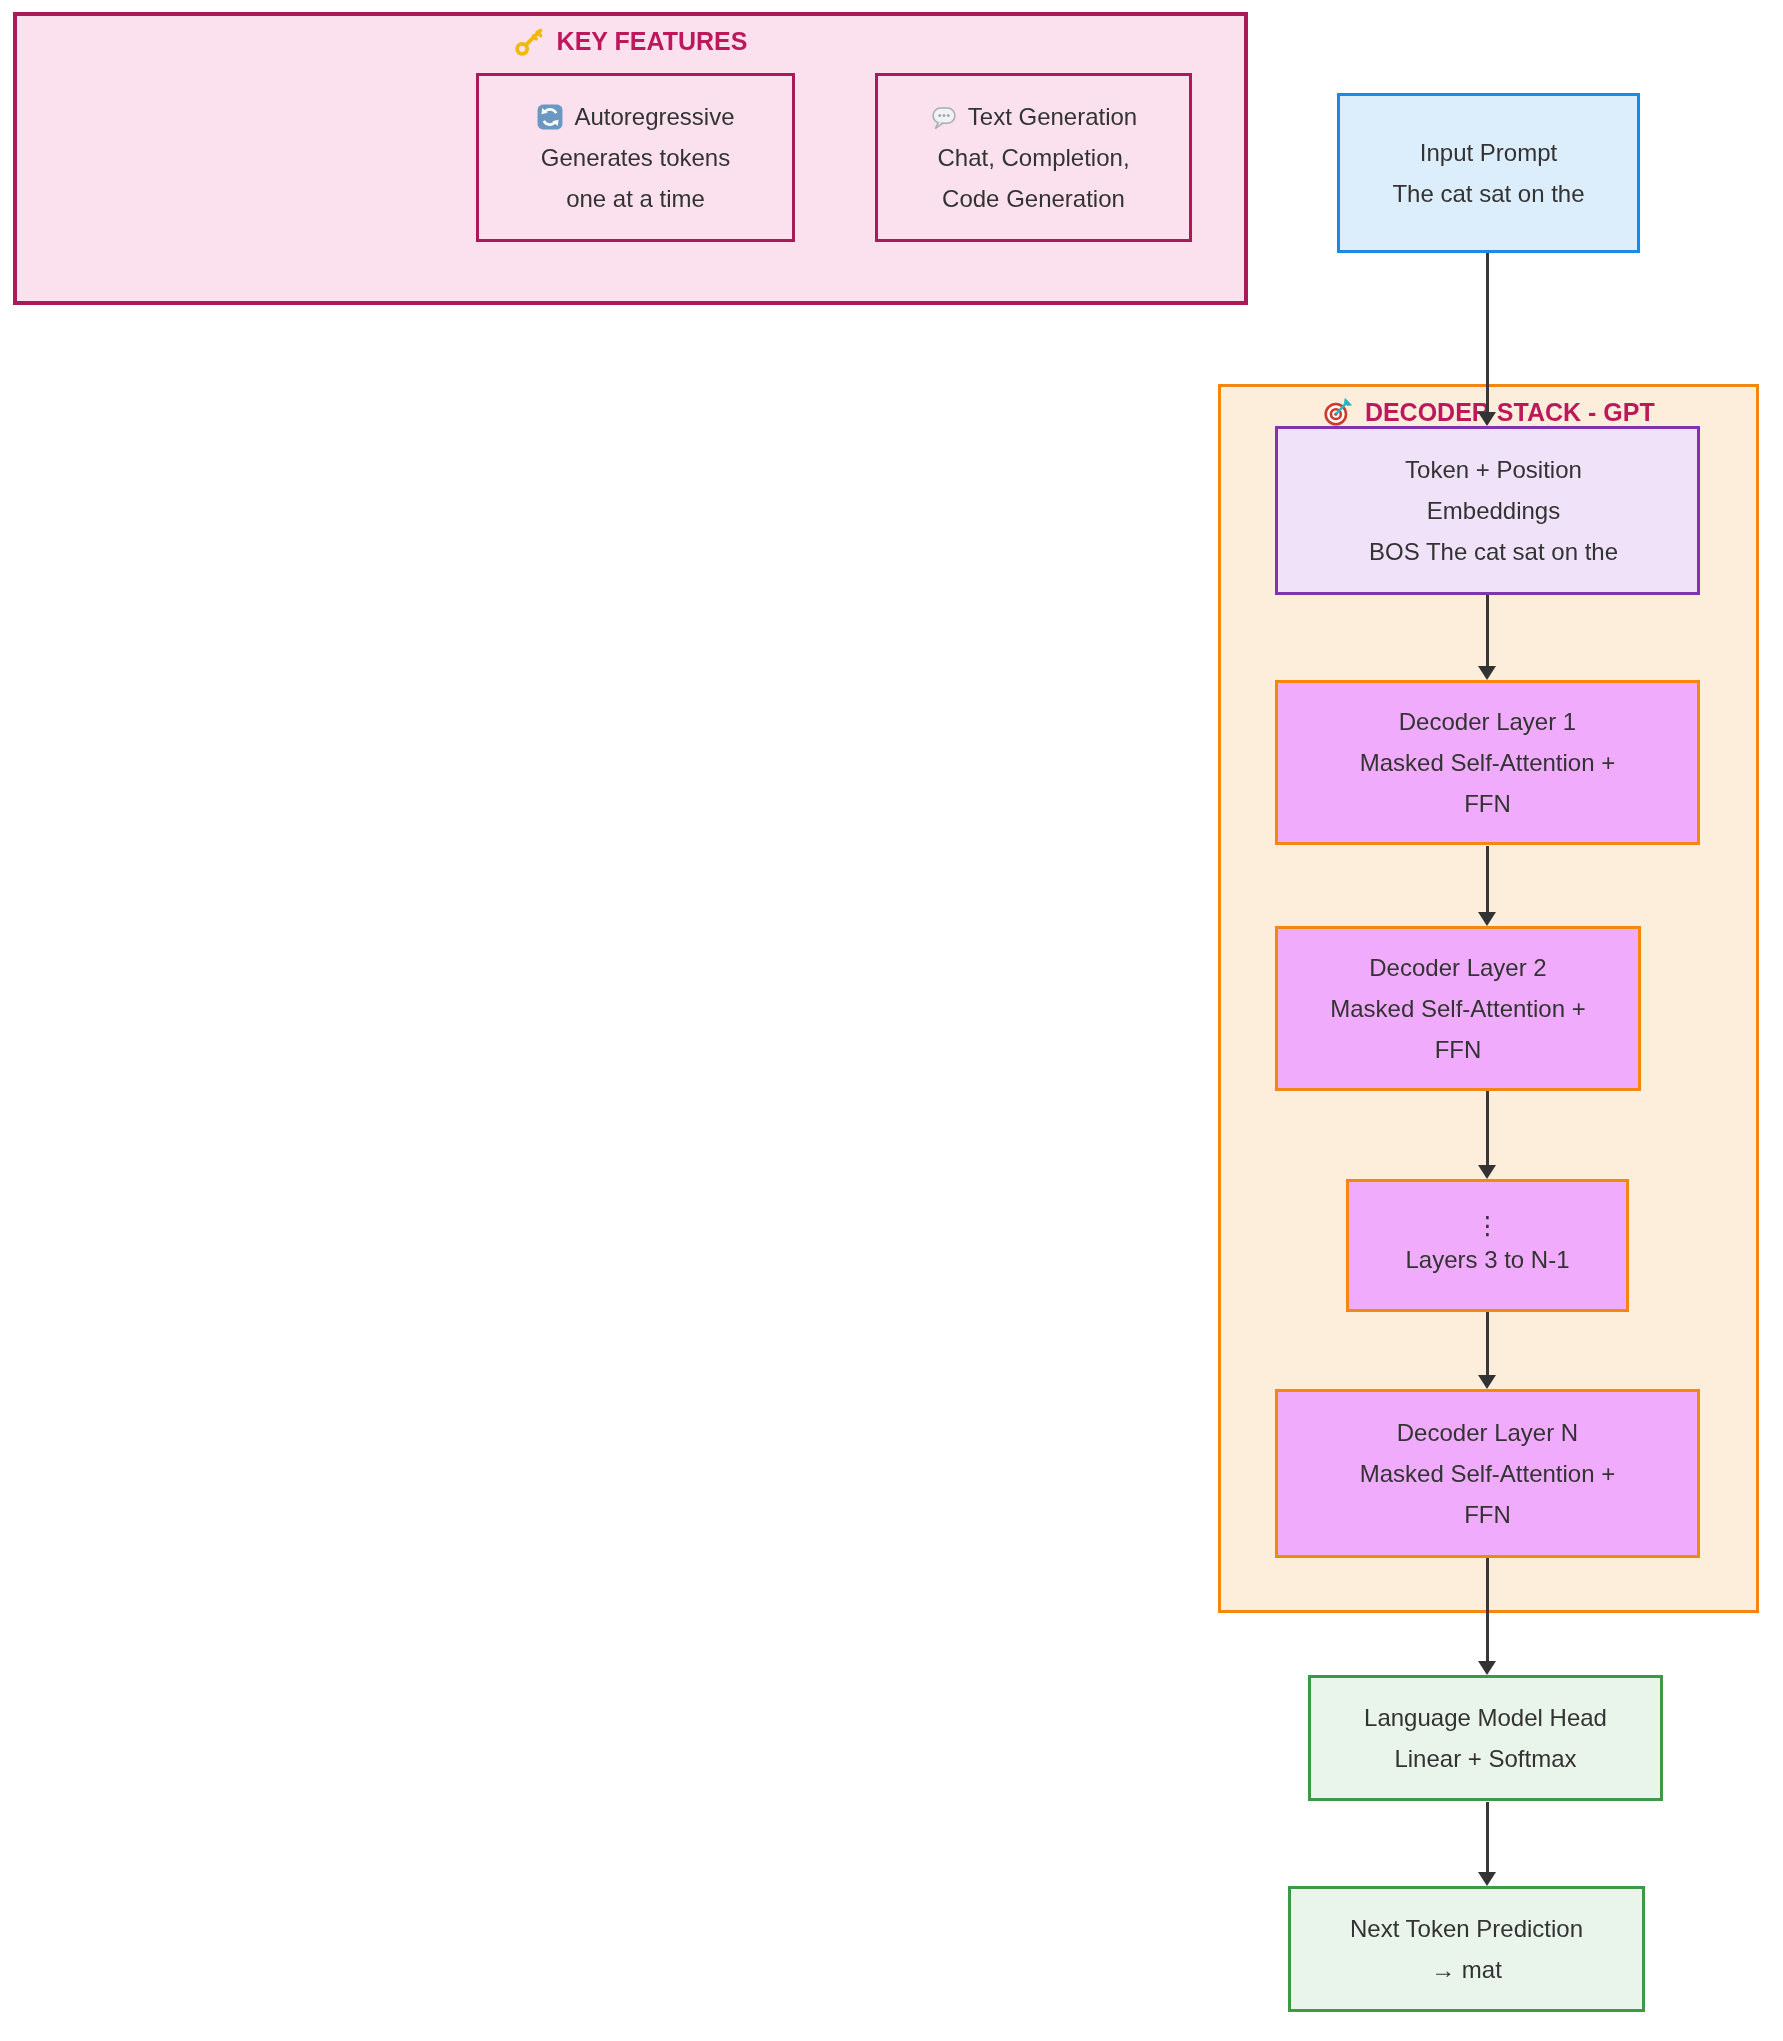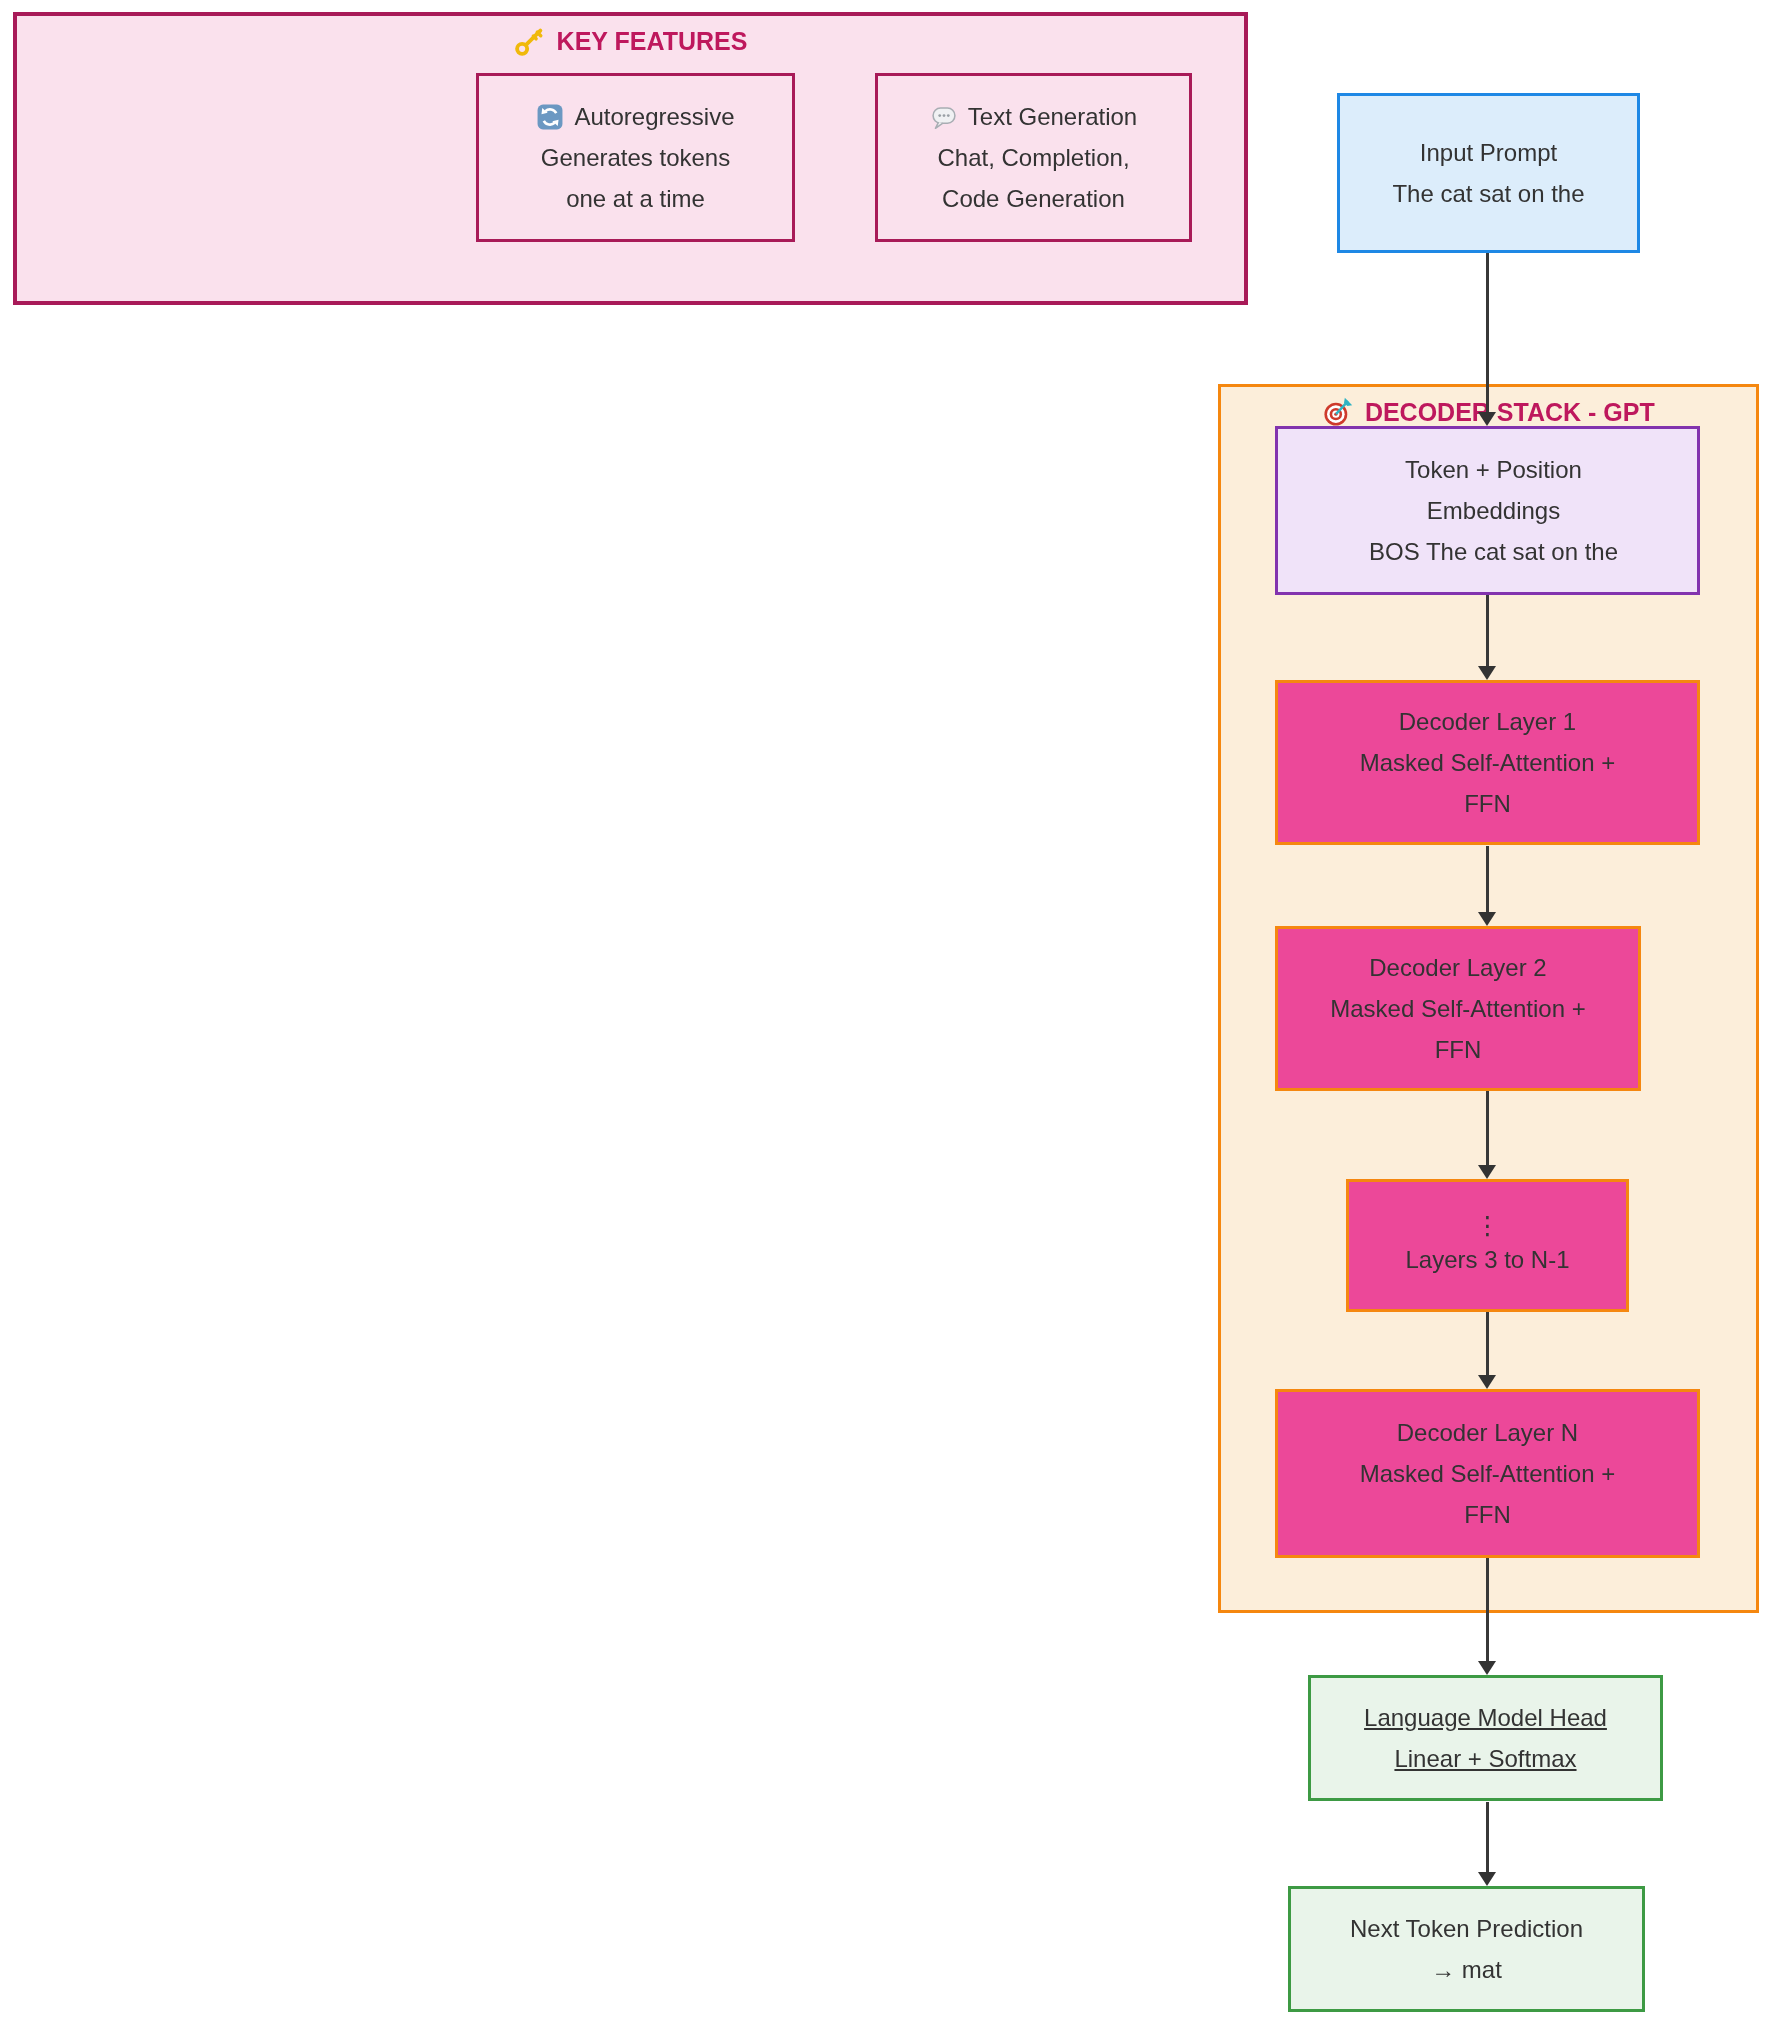--- a/index.html
+++ b/index.html
@@ -43,21 +43,21 @@
     align-items: center;
     justify-content: center;
     text-align: center;
     font-size: 24px;
     line-height: 41px;
     color: #333333;
   }
   .node.pink-node   { background: #FAE1ED; border: 3.3px solid #A81A58; }
   .node.blue-node   { background: #DCEDFB; border: 3.3px solid #1E88E5; }
   .node.purple-node { background: #F0E3F9; border: 3.3px solid #8233AE; }
-  .node.layer-node  { background: #ec4899; border: 3.3px solid #F5870F; }
+  .node.layer-node  { background: #f0abfc; border: 3.3px solid #F5870F; }
   .node.green-node  { background: #E9F4EA; border: 3.3px solid #3D9A44; }
   .node-line { white-space: nowrap; }
   .node-line.with-icon {
     display: flex;
     align-items: center;
     justify-content: center;
     gap: 10px;
   }
   .ellipsis-line {
     font-size: 25px;
@@ -173,21 +173,21 @@
     <div class="ellipsis-line">⋮</div>
     <div class="node-line">Layers 3 to N-1</div>
   </div>
 
   <div class="node layer-node" style="left:1275px; top:1389px; width:425px; height:169px;">
     <div class="node-line">Decoder Layer N</div>
     <div class="node-line">Masked Self-Attention +</div>
     <div class="node-line">FFN</div>
   </div>
 
-  <div class="node green-node" style="left:1308px; top:1675px; width:355px; height:126px;text-decoration:underline;">
+  <div class="node green-node" style="left:1308px; top:1675px; width:355px; height:126px;">
     <div class="node-line">Language Model Head</div>
     <div class="node-line">Linear + Softmax</div>
   </div>
 
   <div class="node green-node" style="left:1288px; top:1886px; width:357px; height:126px;">
     <div class="node-line">Next Token Prediction</div>
     <div class="node-line">→ mat</div>
   </div>
 
   <div class="edge" style="top:222px; height:190px;"></div>

